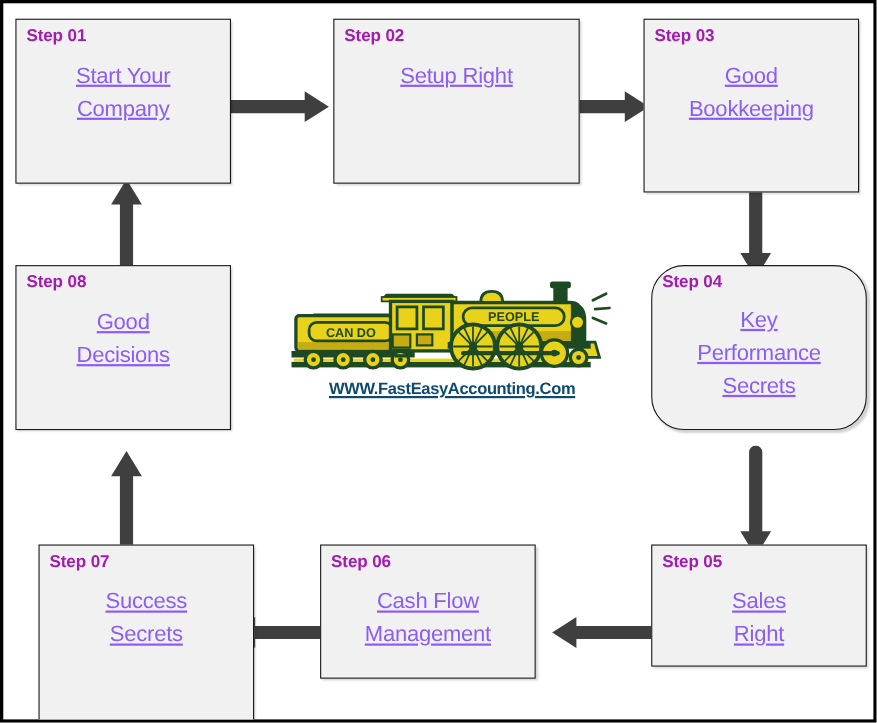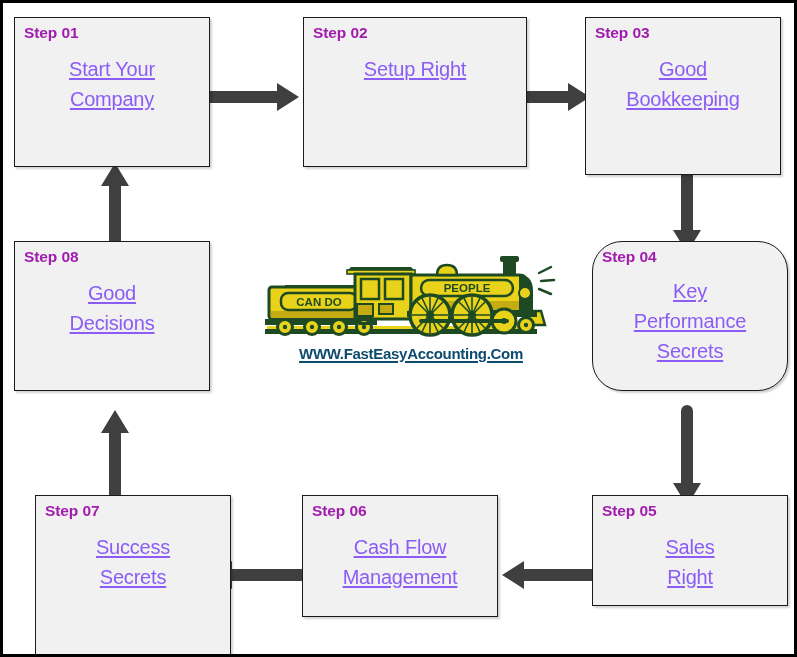--- a/index.html
+++ b/index.html
@@ -179,21 +179,21 @@
   </div>
 
   <div class="step-box" style="left:589px; top:492px; width:196px; height:111px;">
     <span class="step-label">Step 05</span>
     <div class="step-title t2">
       <span class="ln">Sales</span>
       <span class="ln">Right</span>
     </div>
   </div>
 
-  <div class="step-box" style="left:299px; top:492px; width:196px; height:122px;">
+  <div class="step-box" style="left:288px; top:492px; width:196px; height:122px;">
     <span class="step-label">Step 06</span>
     <div class="step-title t2">
       <span class="ln">Cash Flow</span>
       <span class="ln">Management</span>
     </div>
   </div>
 
   <div class="step-box" style="left:21px; top:492px; width:196px; height:182px;margin-left:11px;">
     <span class="step-label">Step 07</span>
     <div class="step-title t2">

